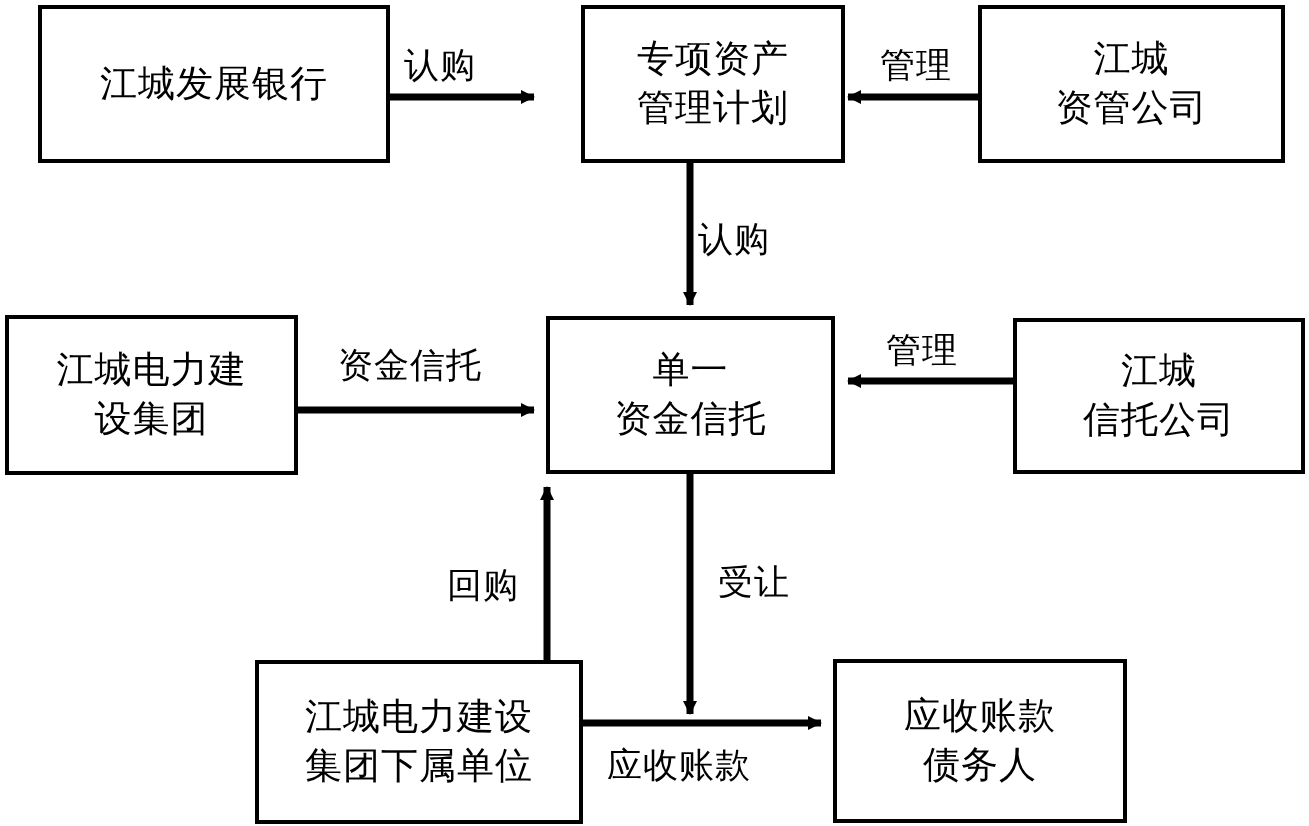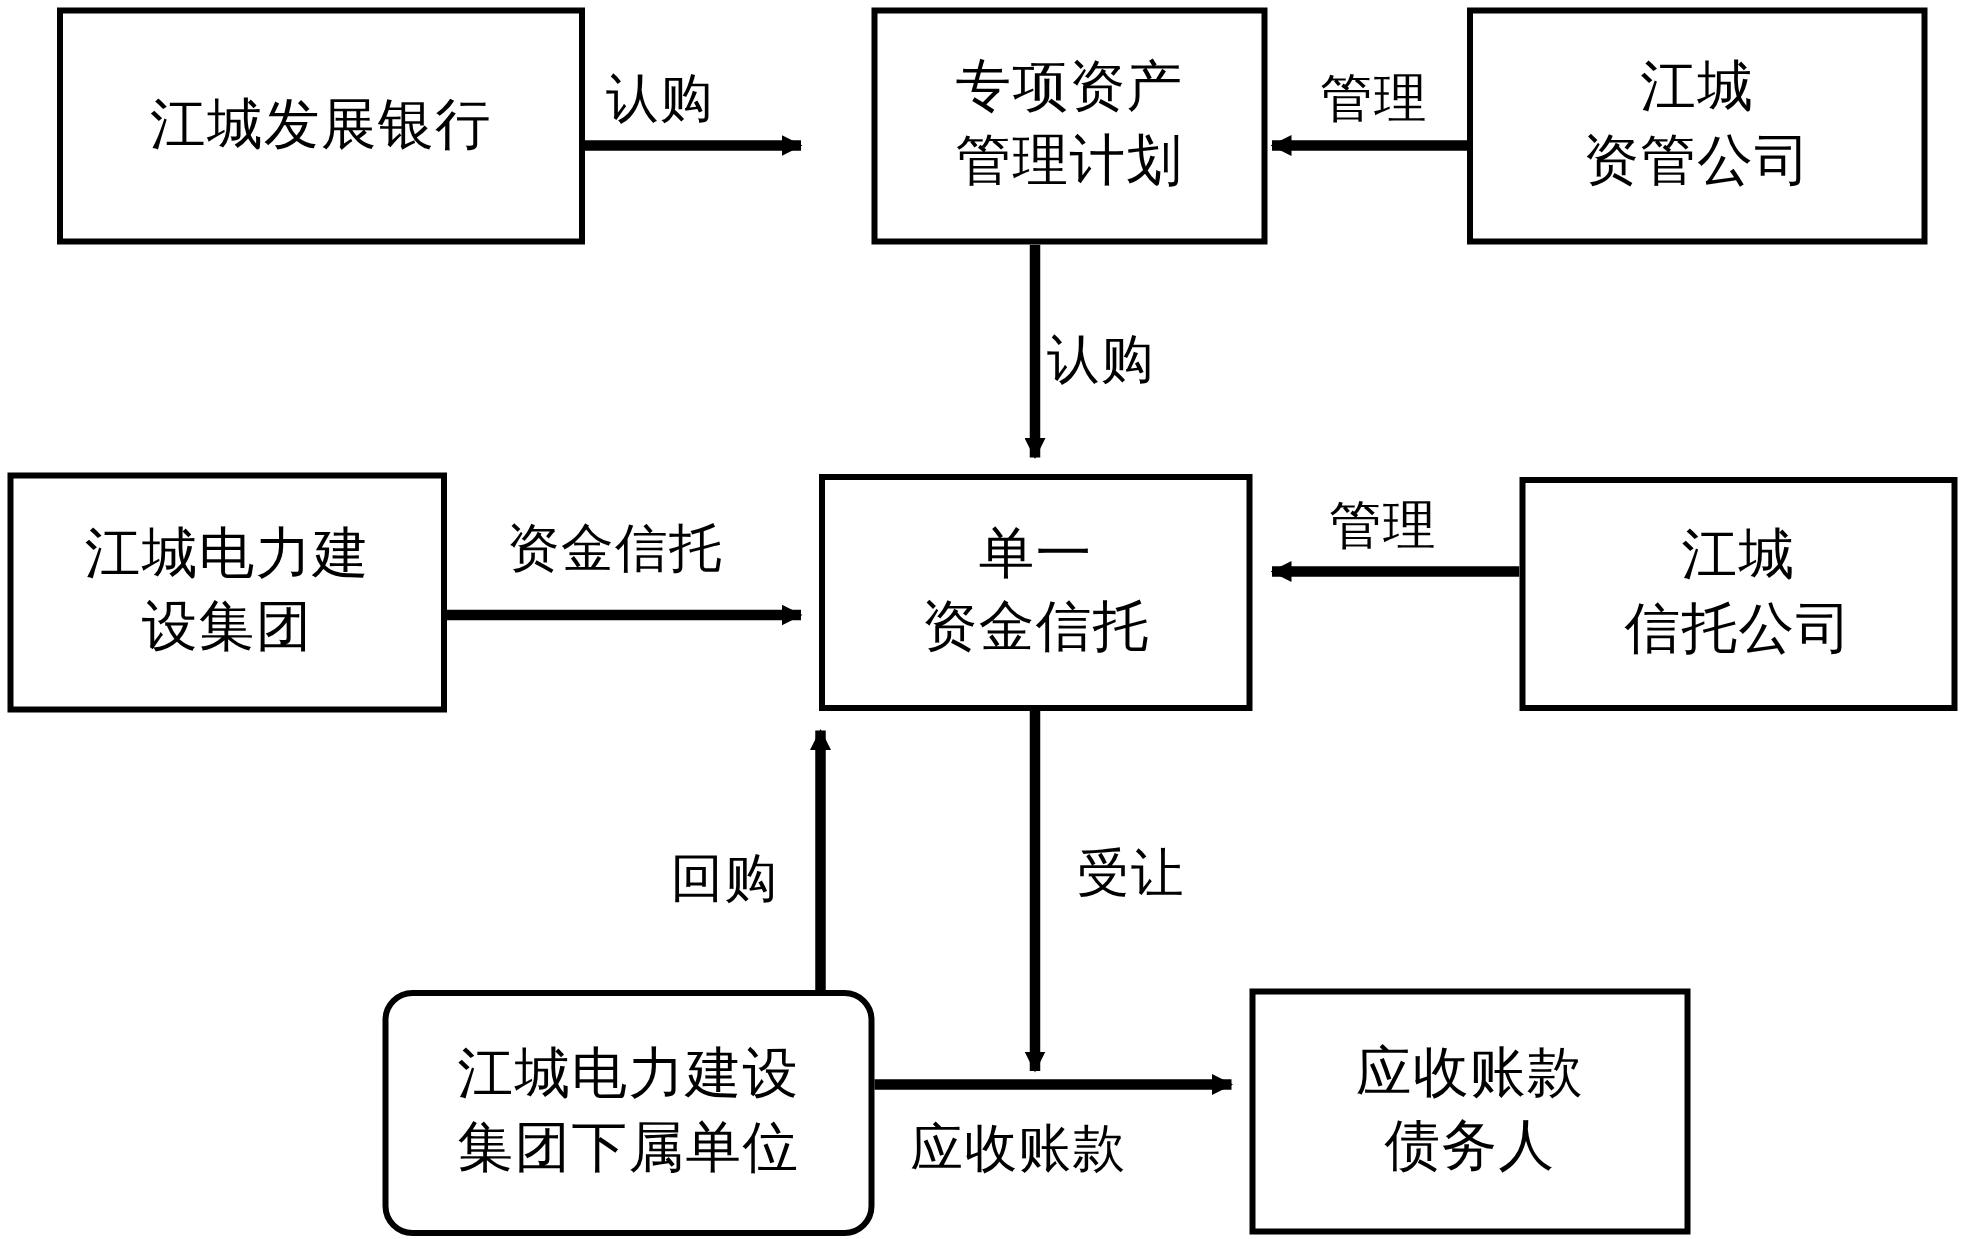--- a/index.html
+++ b/index.html
@@ -114,21 +114,21 @@
   <div class="node-box" style="left:5px; top:315px; width:293px; height:160px;">
     <span class="node-line">江城电力建</span>
     <span class="node-line">设集团</span>
   </div>
 
   <div class="node-box" style="left:1013px; top:318px; width:292px; height:156px;">
     <span class="node-line">江城</span>
     <span class="node-line">信托公司</span>
   </div>
 
-  <div class="node-box" style="left:255px; top:660px; width:328px; height:164px;border-radius:20px;">
+  <div class="node-box" style="left:255px; top:660px; width:328px; height:164px;">
     <span class="node-line">江城电力建设</span>
     <span class="node-line">集团下属单位</span>
   </div>
 
   <div class="node-box" style="left:833px; top:659px; width:294px; height:164px;">
     <span class="node-line">应收账款</span>
     <span class="node-line">债务人</span>
   </div>
 
   <div class="edge-label" style="left:404px; top:48px;">认购</div>

